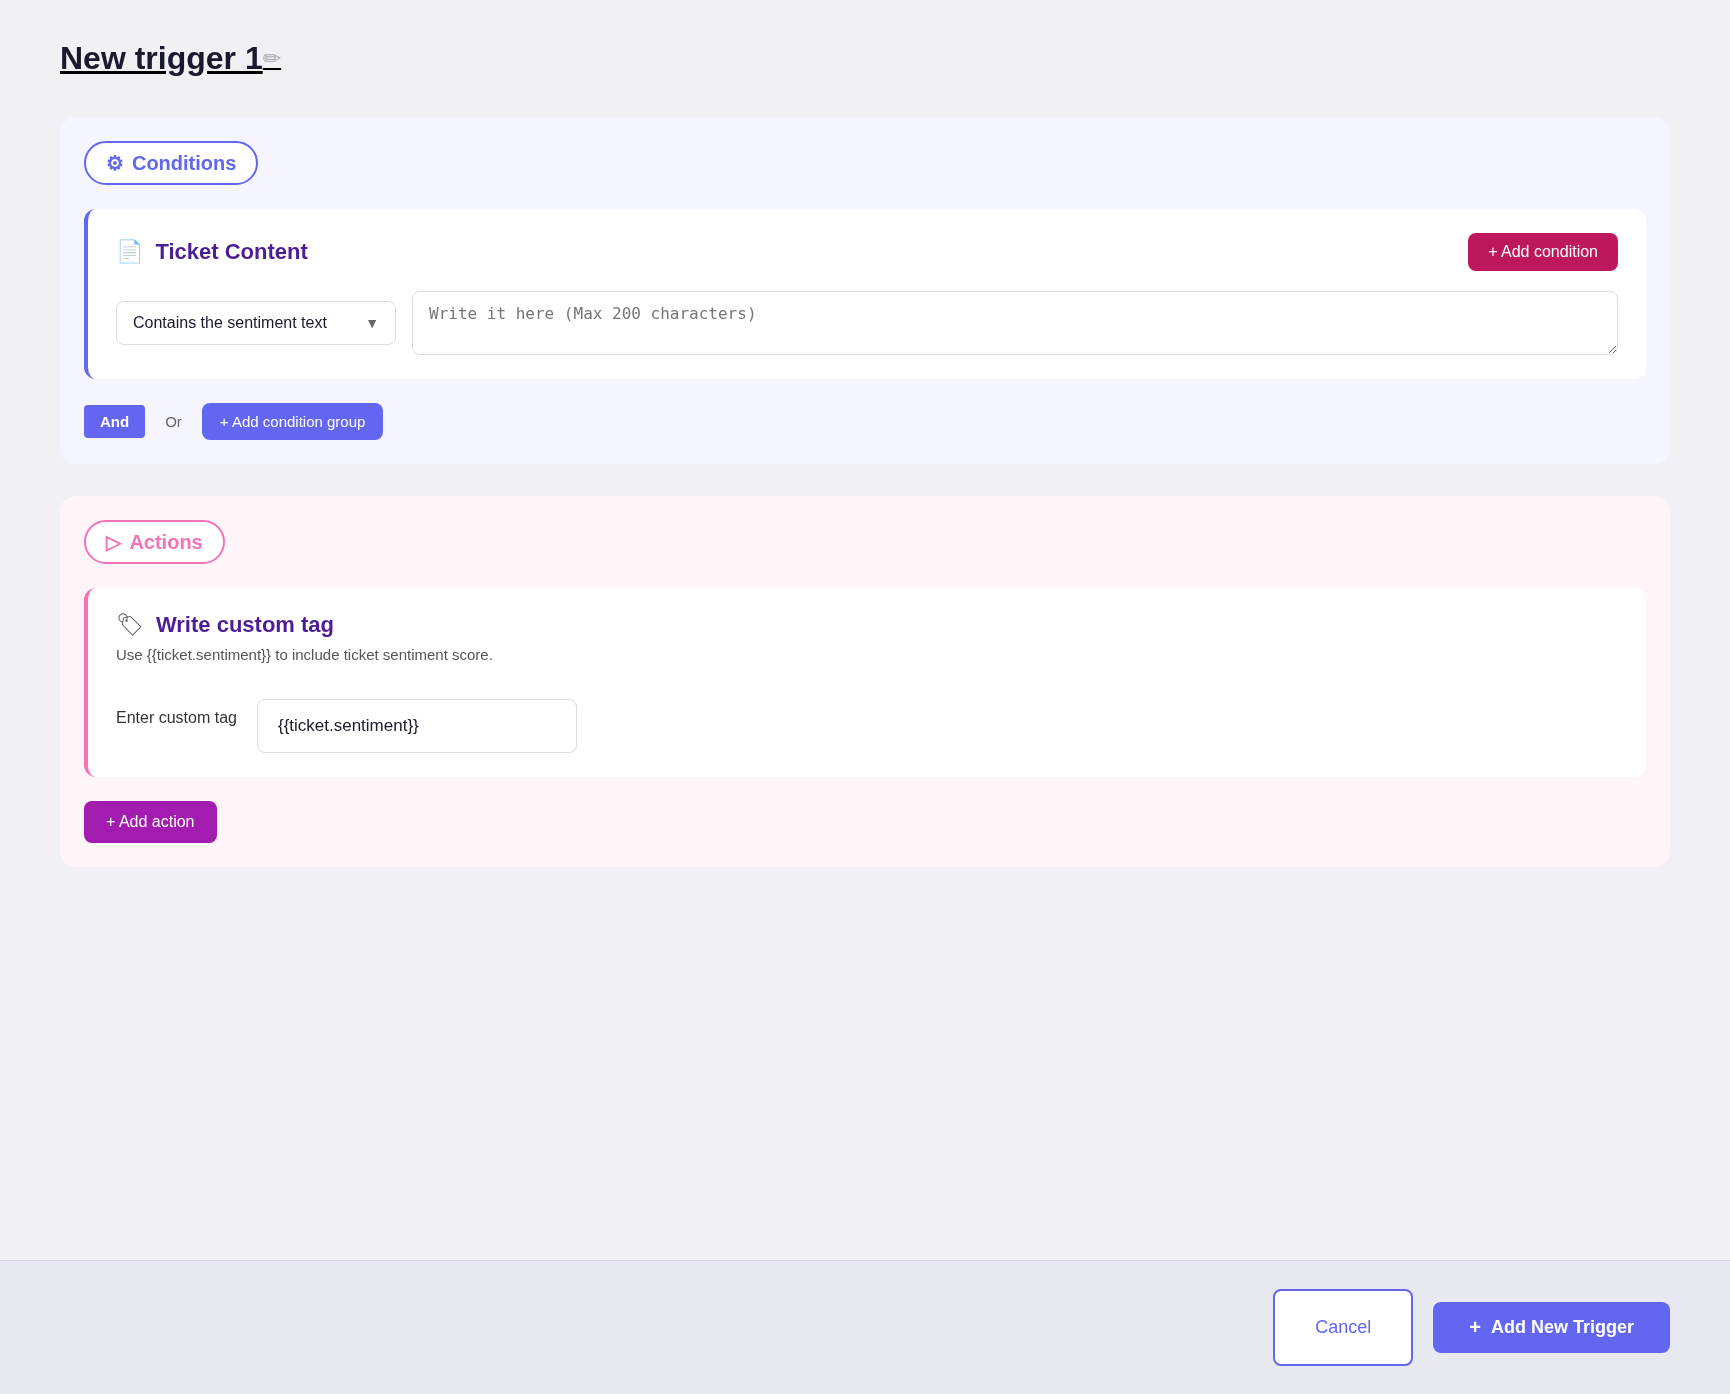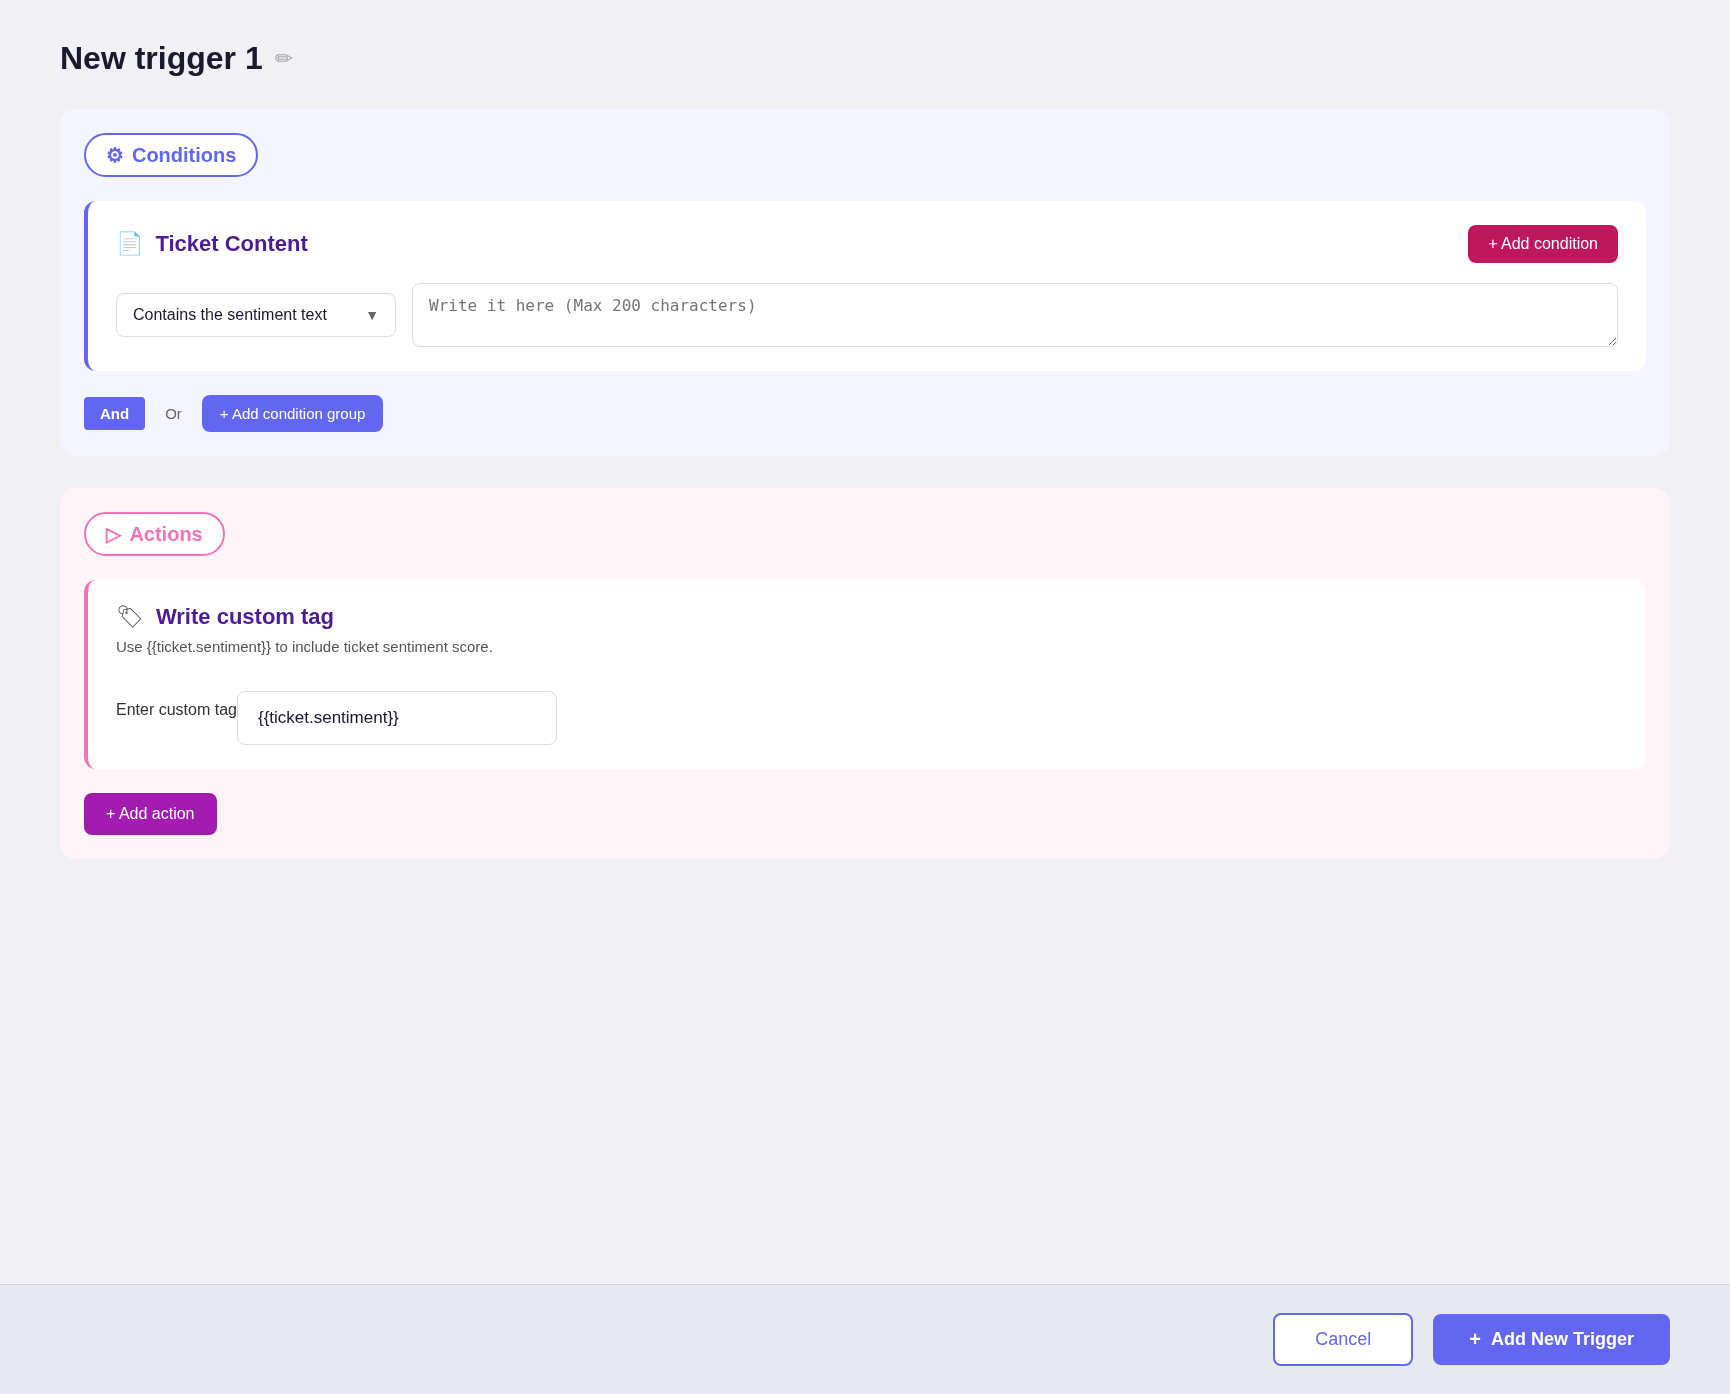--- a/index.html
+++ b/index.html
@@ -12,22 +12,22 @@
       flex-direction: column;
     }
     .main-content {
       flex: 1;
       padding: 40px 60px 20px 60px;
       background: #f0f0f5;
     }
     .trigger-title-row {
       display: flex;
       align-items: center;
-      gap: 12px;
-      margin-bottom: 32px;
+      margin-bottom: 40px;
+      text-decoration: underline;
     }
     .trigger-title {
       font-size: 32px;
       font-weight: 600;
       color: #1a1a2e;
     }
     .edit-icon {
       color: #aaa;
       font-size: 22px;
       cursor: pointer;
@@ -195,20 +195,21 @@
     
     .action-subtitle {
       font-size: 15px;
       color: #555;
       margin-top: 8px;
       margin-bottom: 20px;
     }
     .action-field-row {
       display: flex;
       align-items: center;
+      gap: 20px;
     }
     .action-field-label {
       font-size: 16px;
       color: #333;
       white-space: nowrap;
     }
     .action-text-input {
       border: 1px solid #ddd;
       border-radius: 8px;
       padding: 16px 20px;
@@ -242,21 +243,21 @@
       align-items: center;
       justify-content: flex-end;
       gap: 20px;
       border-top: 1px solid #d0d0e0;
     }
     .cancel-btn {
       background: white;
       color: #6366f1;
       border: 2px solid #6366f1;
       border-radius: 8px;
-      padding: 14px 40px;
+      padding: 26px 40px;
       font-size: 18px;
       font-weight: 500;
       cursor: pointer;
     }
     .add-trigger-btn {
       display: flex;
       align-items: center;
       gap: 10px;
       background: #6366f1;
       color: white;

